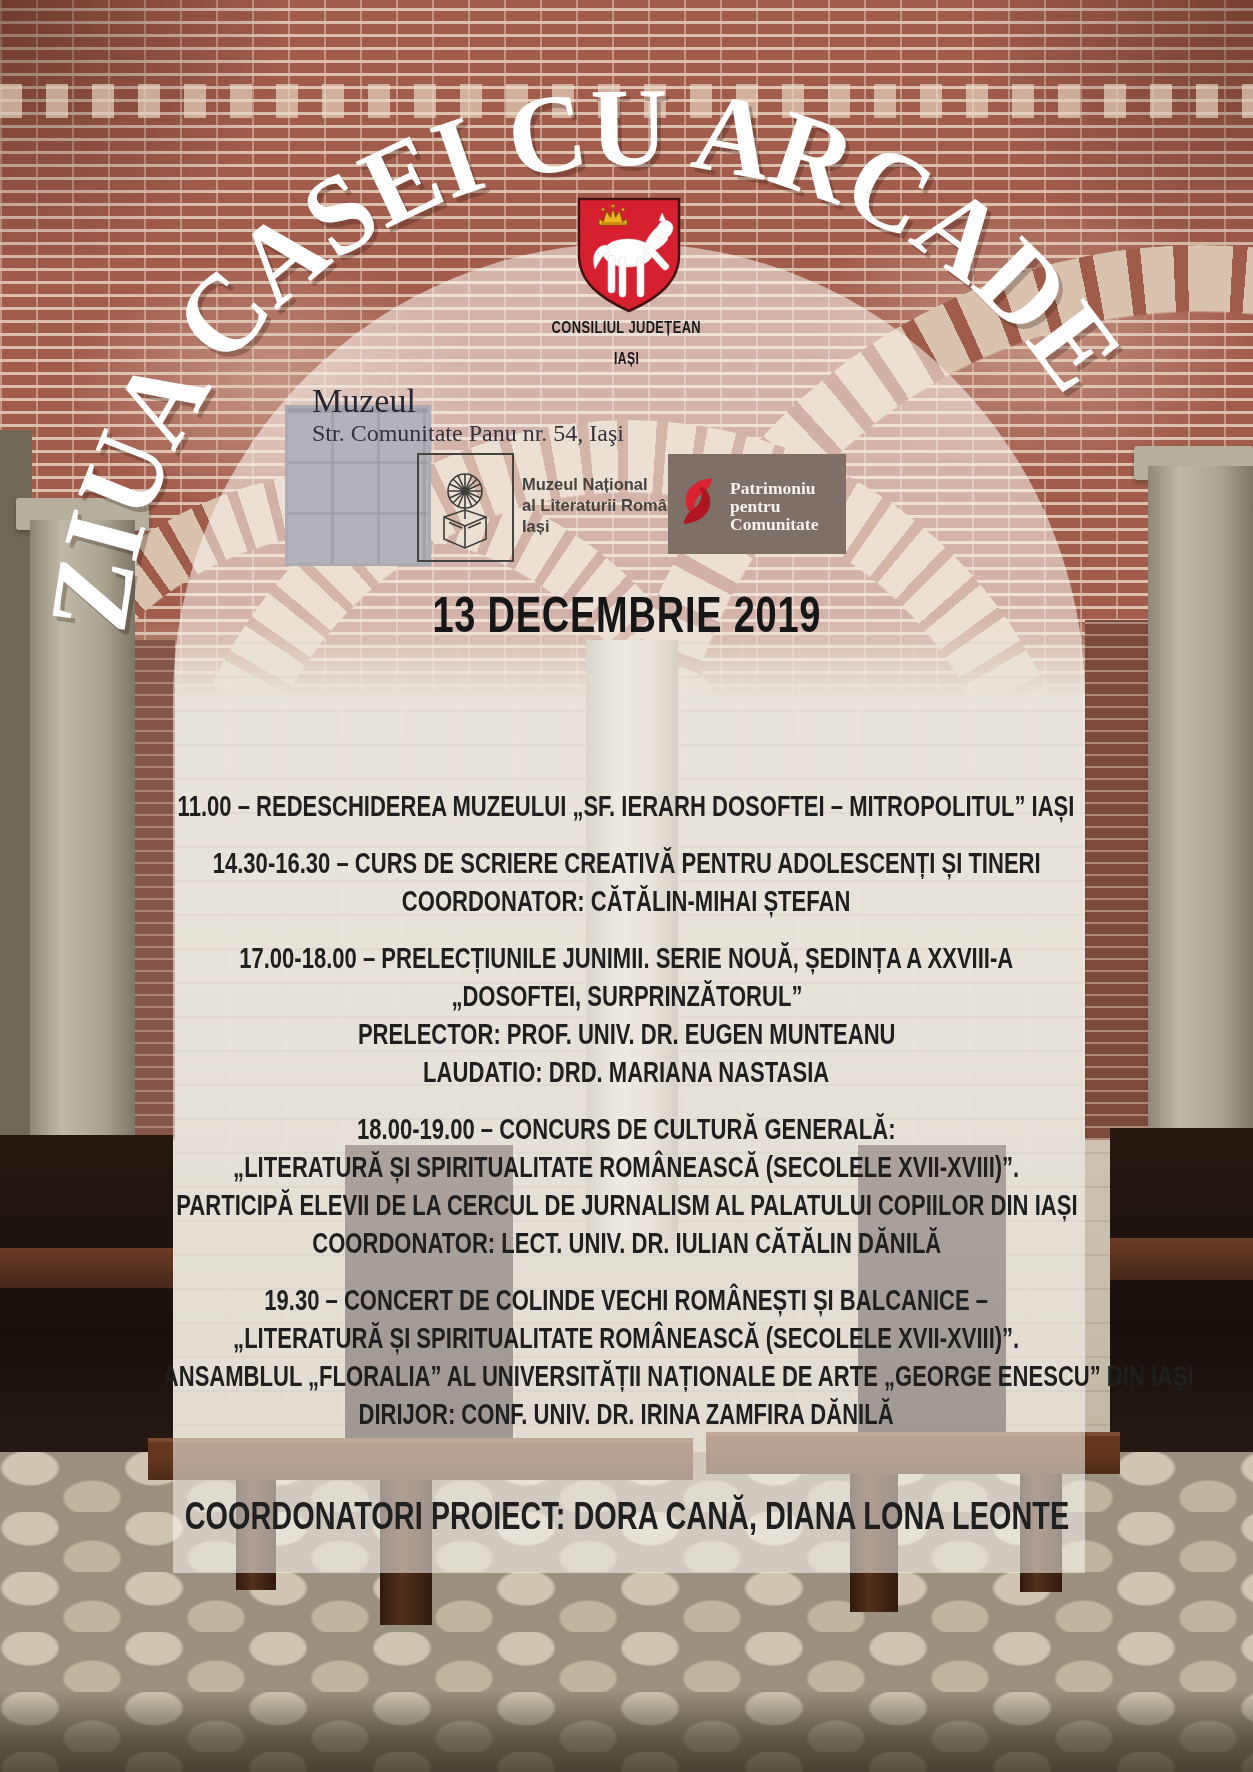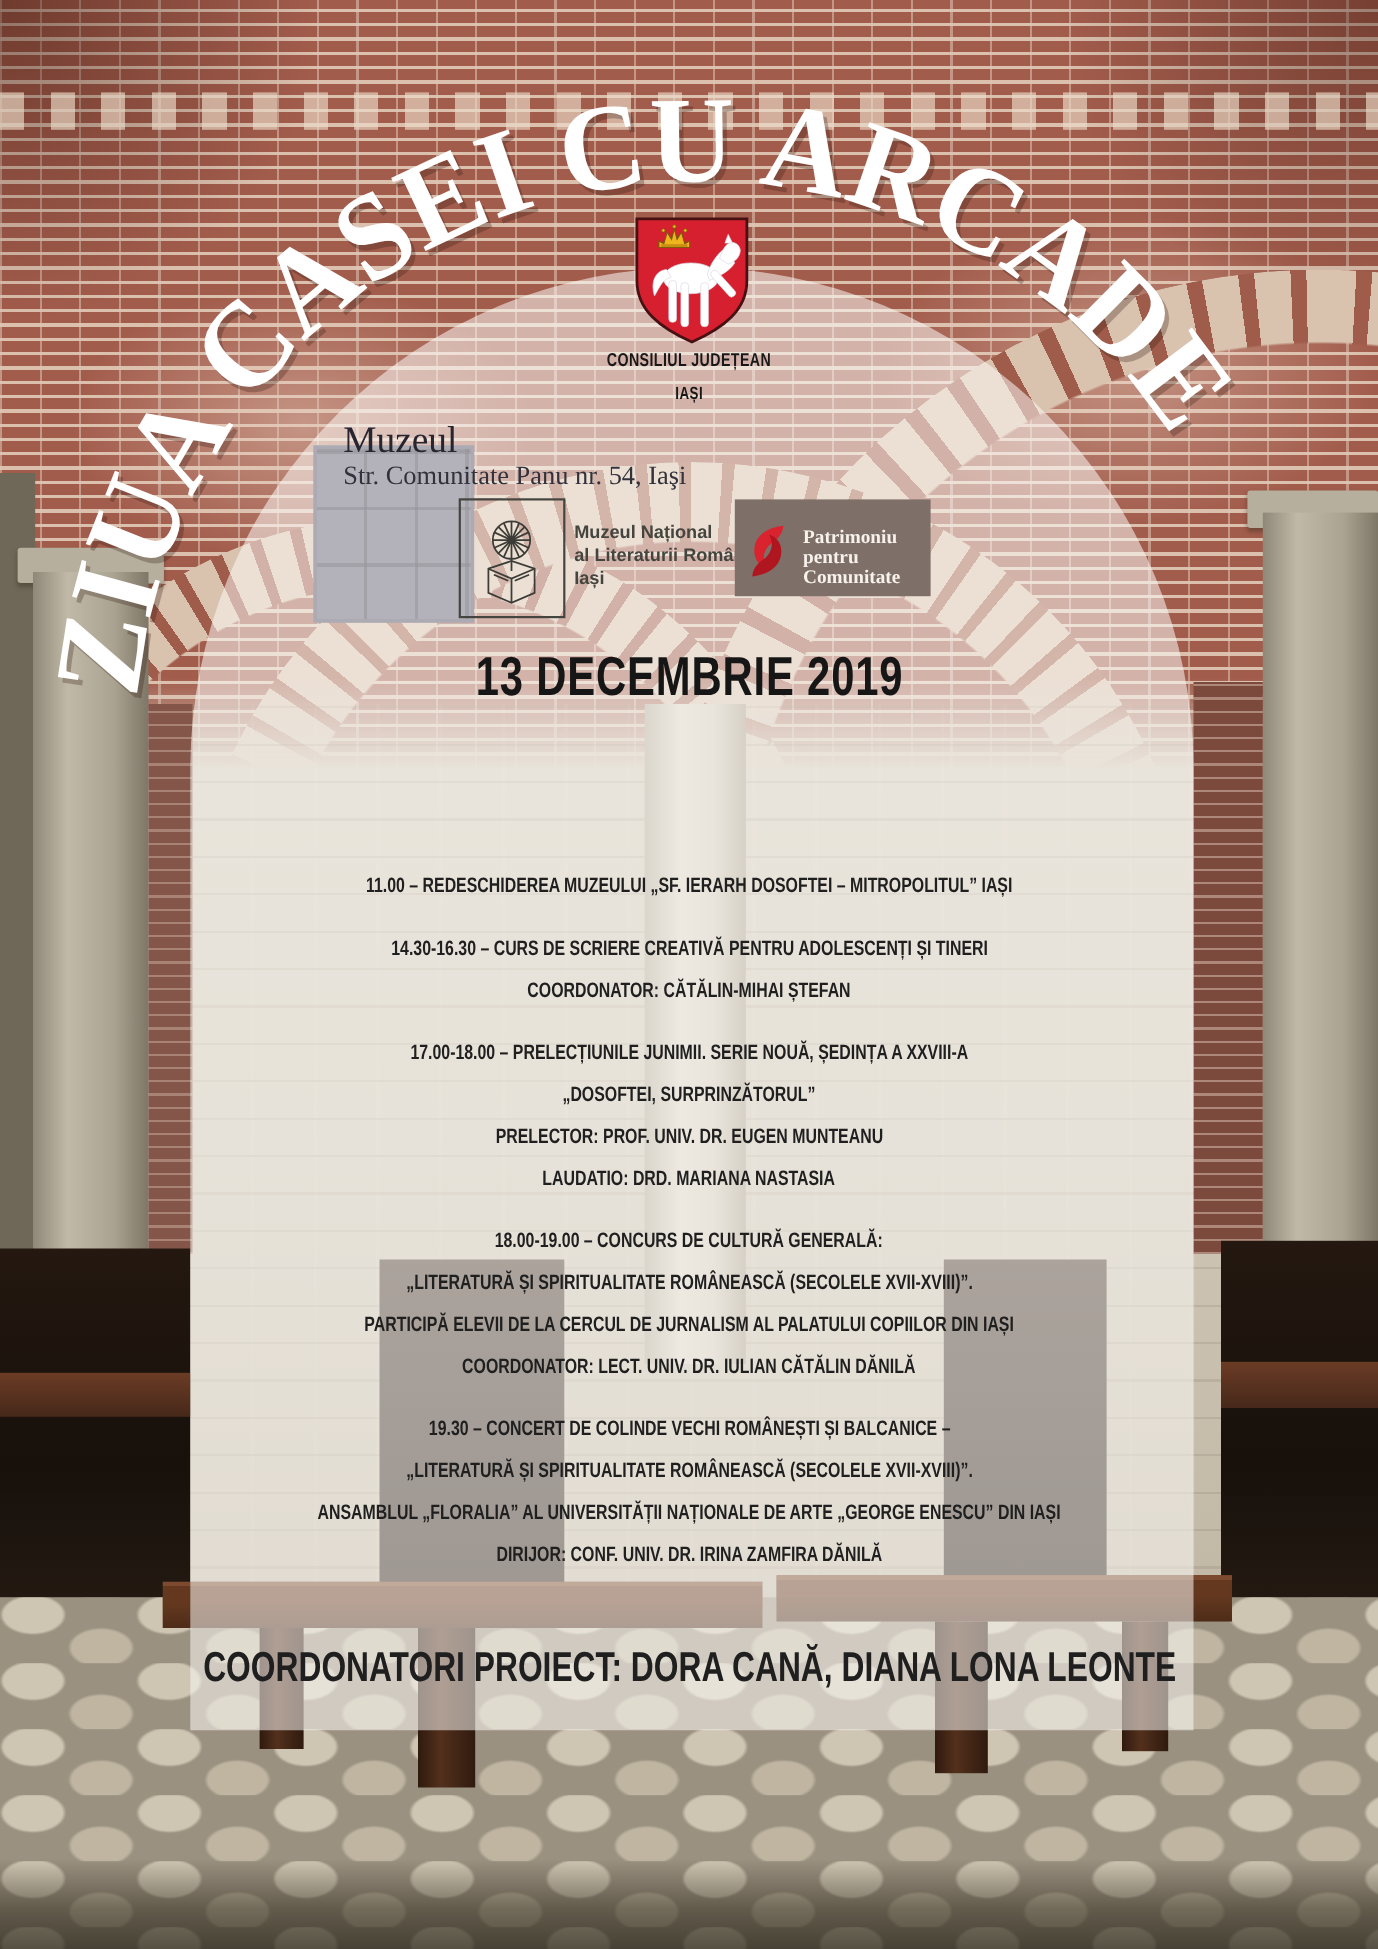--- a/index.html
+++ b/index.html
@@ -88,26 +88,26 @@
   .blackline{left:0;right:0;text-align:center;font-weight:bold;color:#1e1e1e;}
   .council-line{font-size:17px;letter-spacing:.5px;color:#181818;}
   .date-line{top:588px;font-size:50px;line-height:54px;letter-spacing:1px;color:#161616;}
   .program-heading{top:680px;font-size:48px;line-height:52px;letter-spacing:1px;color:#161616;}
   .serif{font-family:"Liberation Serif",serif;color:#262530;}
   .muzeul-intro{left:312px;top:346px;font-size:34px;margin-top:36px;}
   .muzeul-name{left:306px;top:378px;font-size:42px;white-space:nowrap;}
   .muzeul-addr{left:312px;top:420px;font-size:24px;color:#33323c;}
   .mnlr-box{left:417px;top:453px;width:93px;height:105px;border:2px solid #45453f;}
   .mnlr-text{left:522px;top:474px;font-size:16.5px;line-height:21px;color:#454540;font-weight:600;}
-  .pat-box{left:668px;top:454px;width:178px;height:88px;background:#7e6f68;}
+  .pat-box{left:668px;top:454px;width:178px;height:100px;background:#7e6f68;}
   .pat-text{left:730px;top:479px;font-family:"Liberation Serif",serif;font-weight:bold;
             font-size:17.5px;line-height:18px;color:#f7f2ec;}
   .prog-wrap{left:0;right:0;top:787px;text-align:center;}
   .prog-item{margin-bottom:19px;}
-  .prog-line{height:38px;line-height:38px;font-size:19px;font-weight:bold;color:#1f1f1f;}
+  .prog-line{height:38px;line-height:38px;font-size:29px;font-weight:bold;color:#1f1f1f;}
   .coordinators{top:1497px;font-size:38px;line-height:38px;color:#1f1f1f;}
   .crest-svg{left:575px;top:195px;width:108px;height:120px;}
   .title-svg{left:0;top:0;width:1253px;height:1772px;}
 </style>
 </head>
 <body>
 
 <div class="poster">
 
   <div class="abs brickband">

